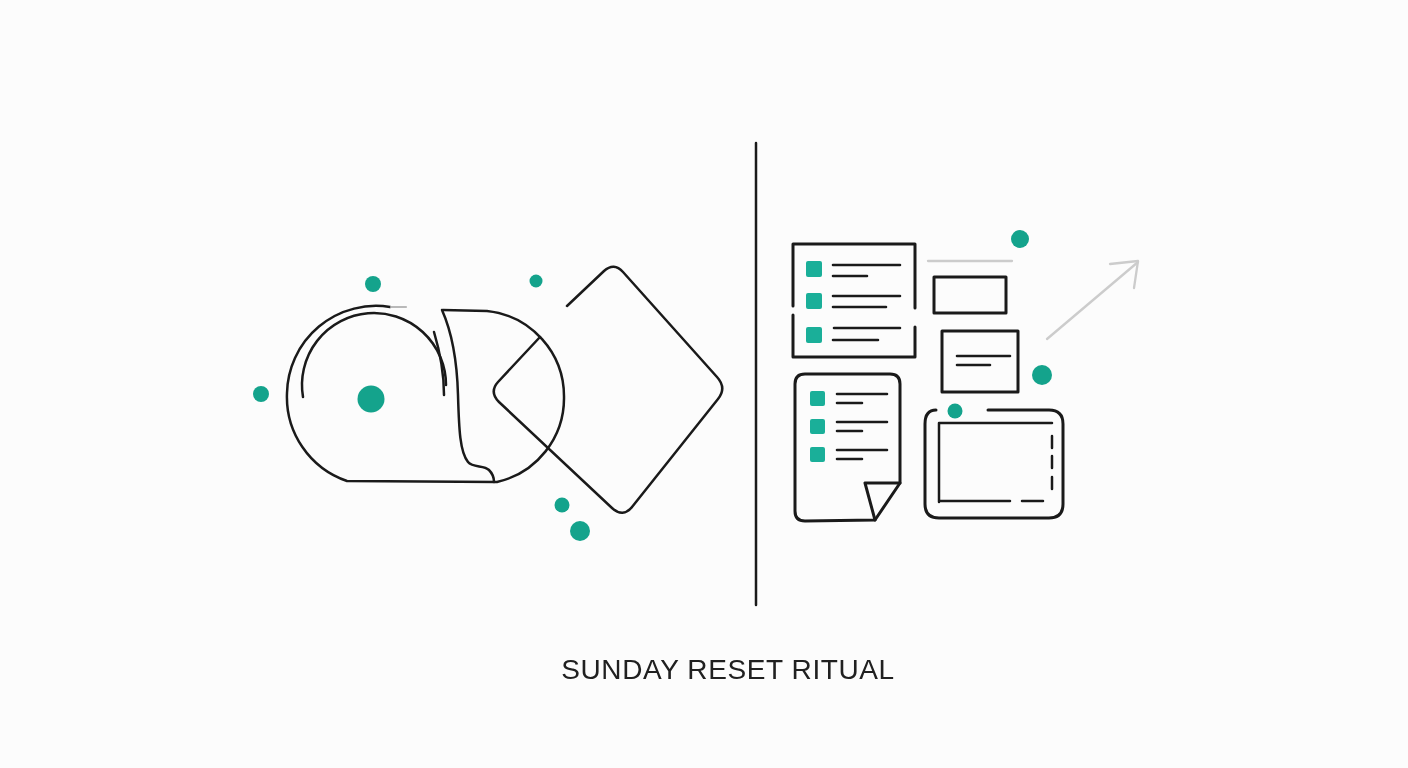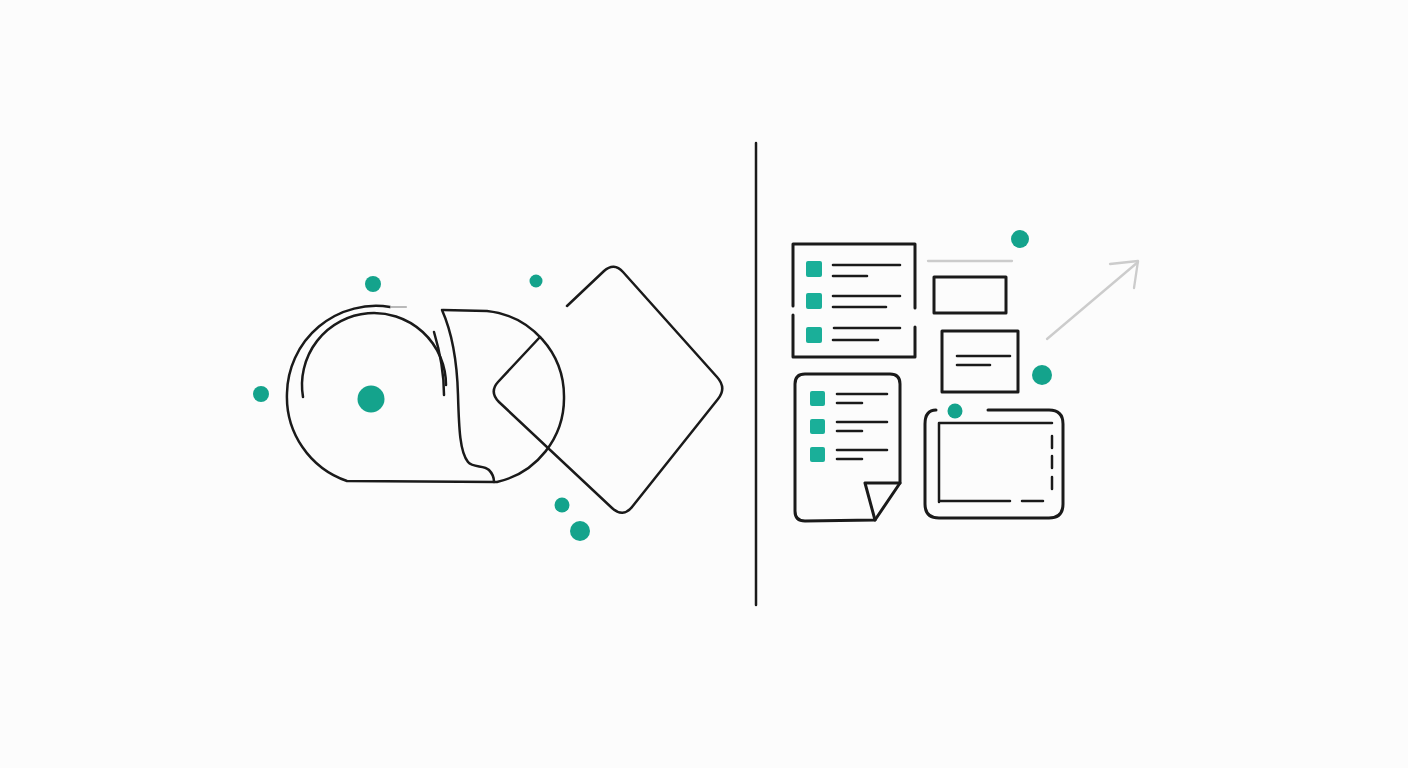--- a/index.html
+++ b/index.html
@@ -112,13 +112,14 @@
       <path class="s-ink" d="M 1052,436 L 1052,448 M 1052,456 L 1052,468 M 1052,477 L 1052,489"></path>
     </g>
 
     <g>
       <circle class="f-dot" cx="1020" cy="239" r="9"></circle>
       <circle class="f-dot" cx="1042" cy="375" r="10"></circle>
       <circle class="f-dot" cx="955" cy="411" r="7.5"></circle>
     </g>
   </svg>
 
+  <div class="caption">SUNDAY RESET RITUAL</div>
 </div>
 
 </body></html>

